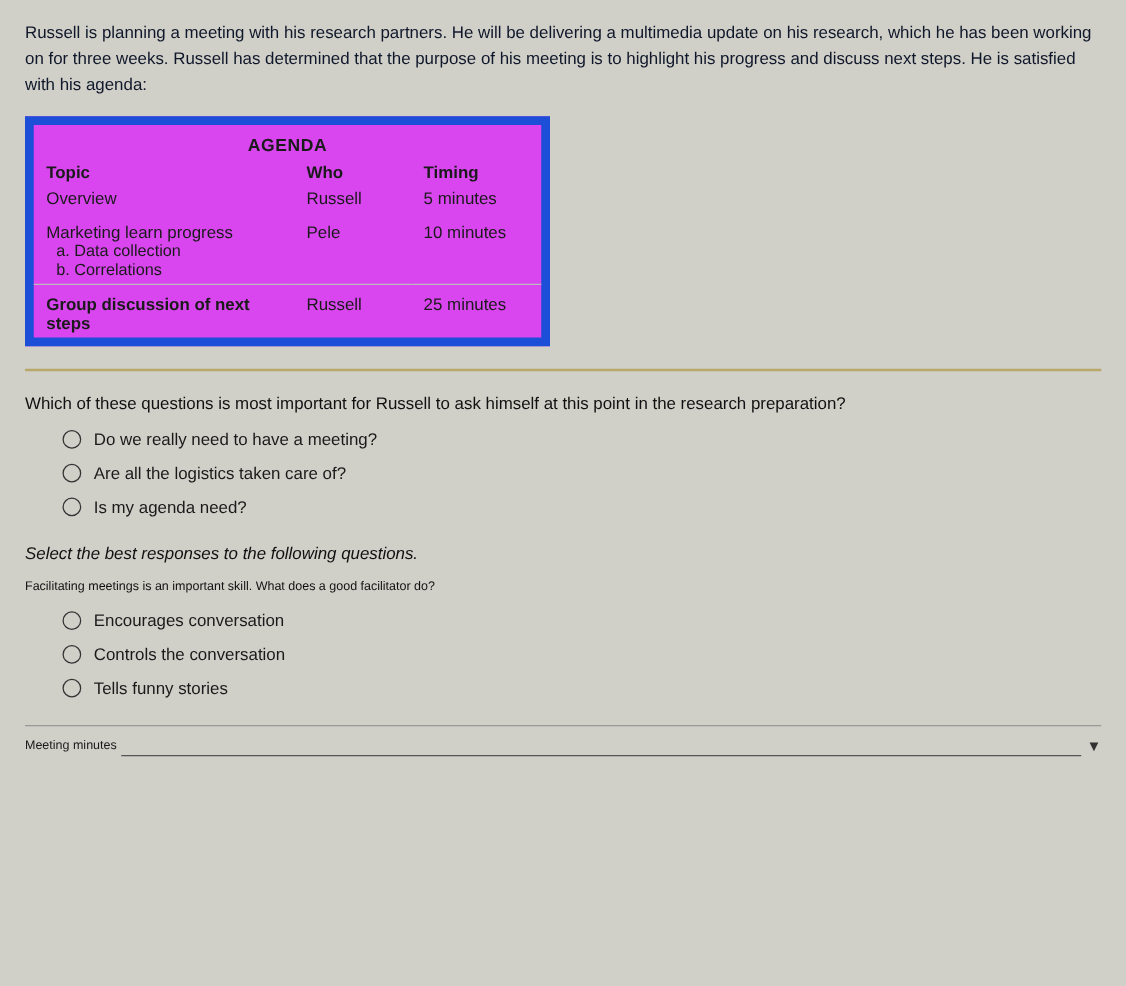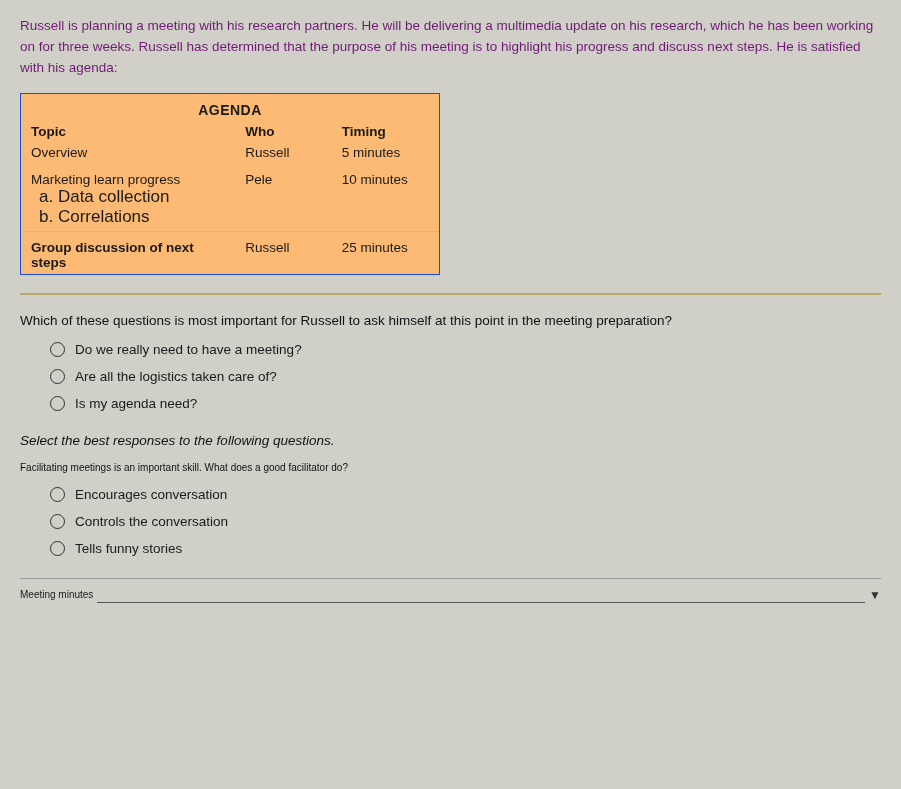--- a/index.html
+++ b/index.html
@@ -15,28 +15,28 @@
       color: #1a1a1a;
       width: 901px;
       min-height: 789px;
       padding: 16px 20px;
     }
 
     .intro-text {
       font-size: 13.5px;
       line-height: 1.55;
       margin-bottom: 14px;
-      color: #701a75;
+      color: #0f172a;
     }
 
     .agenda-wrapper {
-      border: 1px solid #1d4ed8;
+      border: 7px solid #1d4ed8;
       display: inline-block;
       margin-bottom: 8px;
-      background: #fdba74;
+      background: #d946ef;
       min-width: 420px;
     }
 
     .agenda-title {
       text-align: center;
       font-weight: bold;
       font-size: 14px;
       padding: 8px 0 4px 0;
       letter-spacing: 0.5px;
     }
@@ -79,21 +79,21 @@
       vertical-align: top;
     }
 
     .agenda-row-discussion td {
       border-top: 1px solid #bbb;
       padding-top: 8px;
     }
 
     .sub-item {
       padding-left: 8px;
-      font-size: 17px;
+      font-size: 13px;
       margin-top: 27px;
     }
 
     .divider-line {
       width: 100%;
       height: 2px;
       background: #b8a86a;
       margin: 10px 0 18px 0;
     }
 
@@ -211,21 +211,21 @@
       <td class="col-timing">25 minutes</td>
     </tr>
   </tbody>
     </table>
 </div>
 
 <div class="divider-line"></div>
 
 
 <div class="question-section">
-  <p class="question-text">Which of these questions is most important for Russell to ask himself at this point in the meeting preparation?</p>
+  <p class="question-text">Which of these questions is most important for Russell to ask himself at this point in the research preparation?</p>
   <div class="radio-option">
     <span class="radio-circle"></span>
     <span>Do we really need to have a meeting?</span>
   </div>
   <div class="radio-option">
     <span class="radio-circle"></span>
     <span>Are all the logistics taken care of?</span>
   </div>
   <div class="radio-option">
     <span class="radio-circle"></span>

